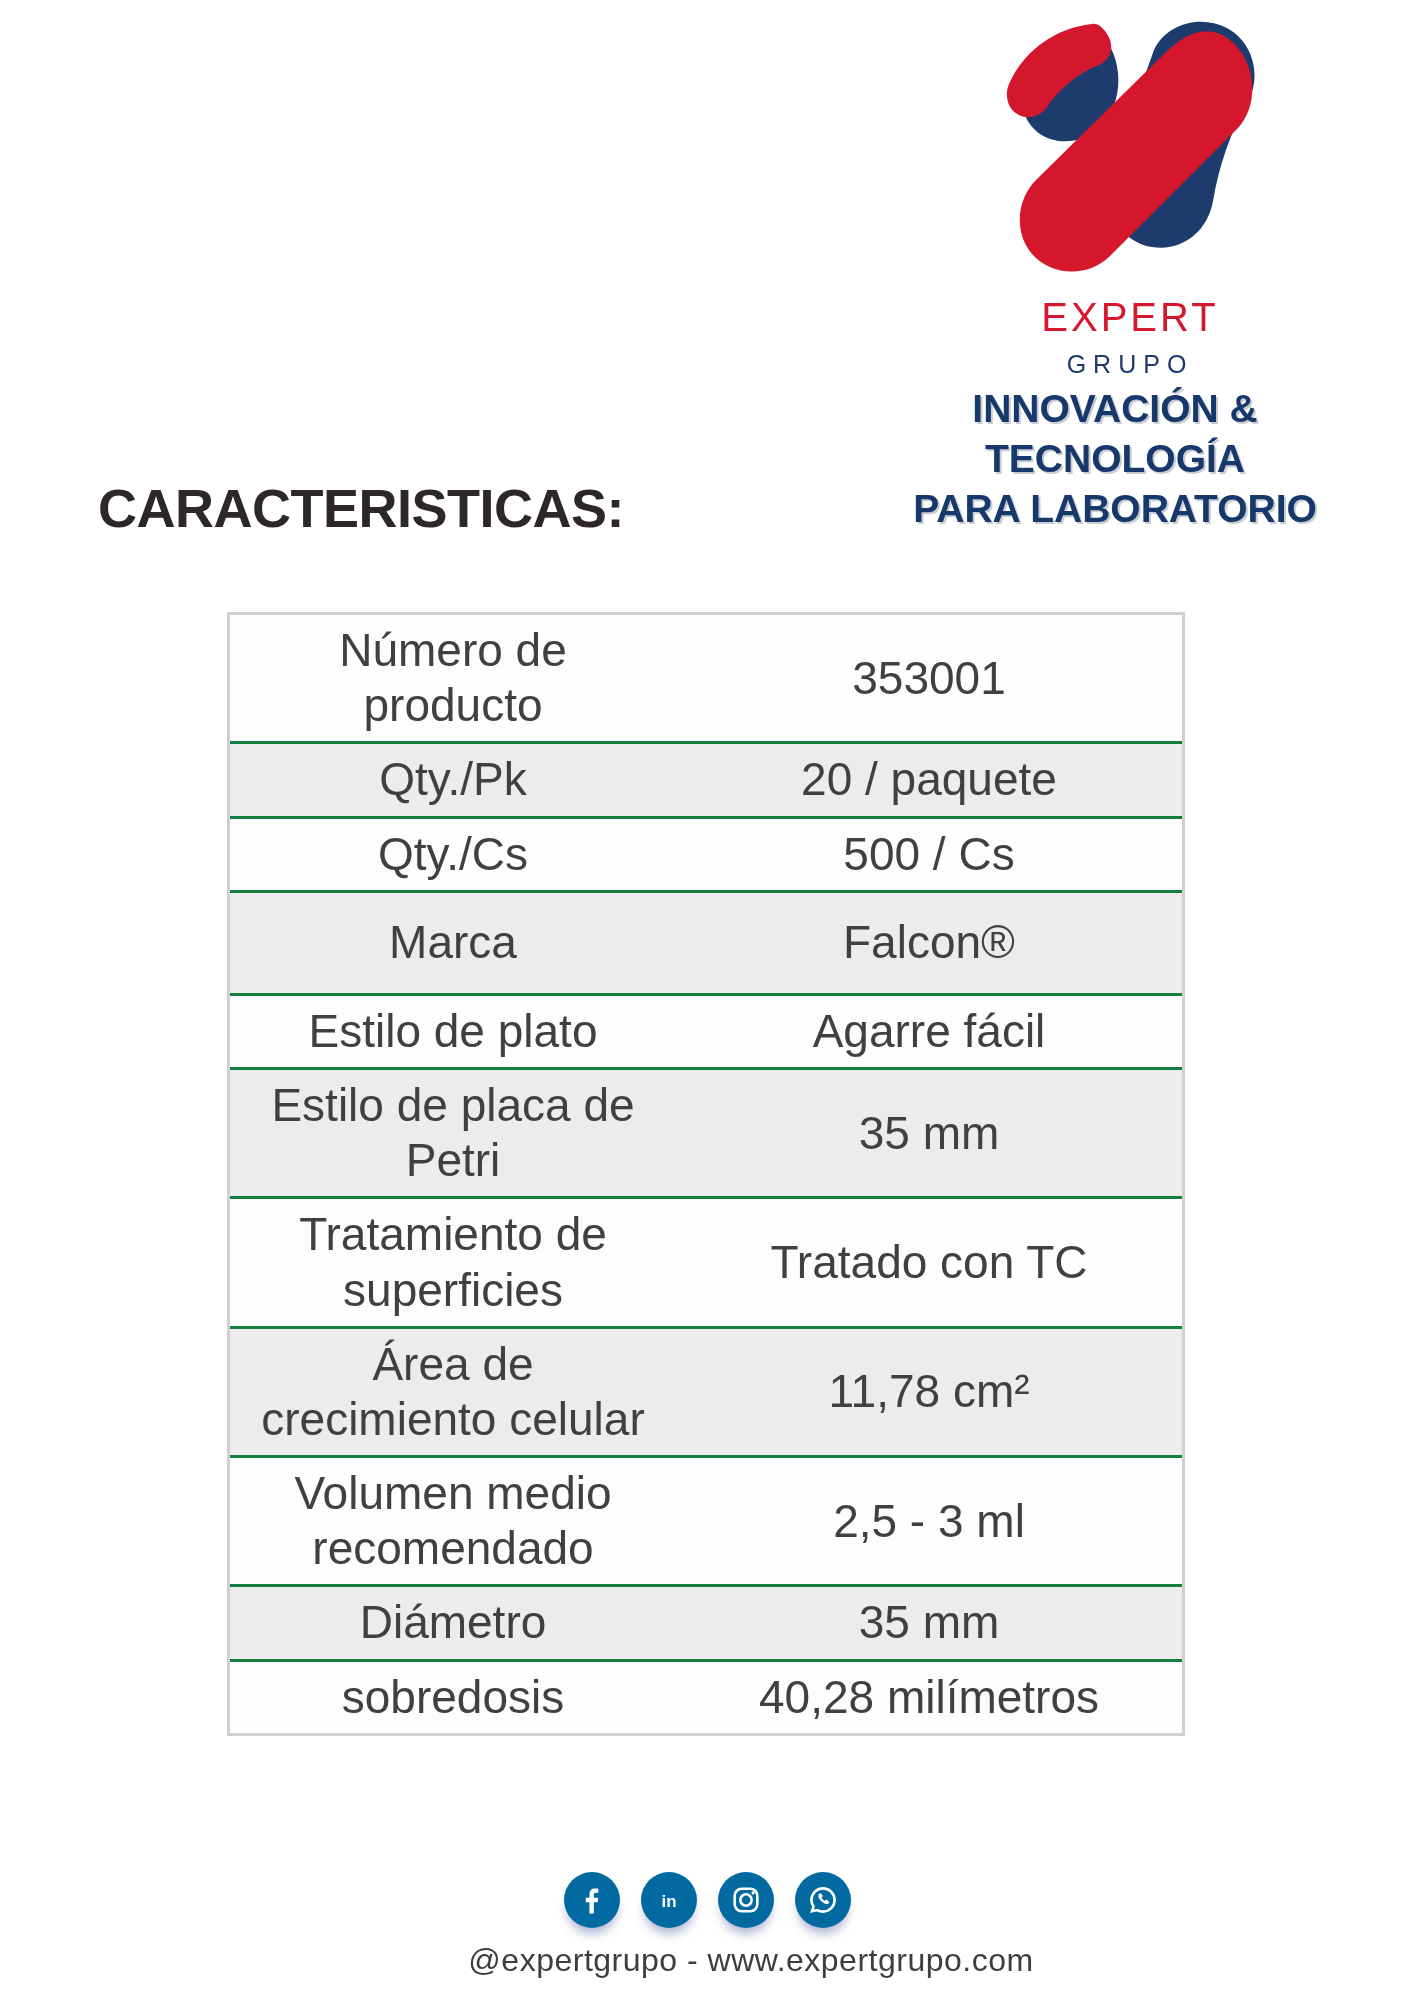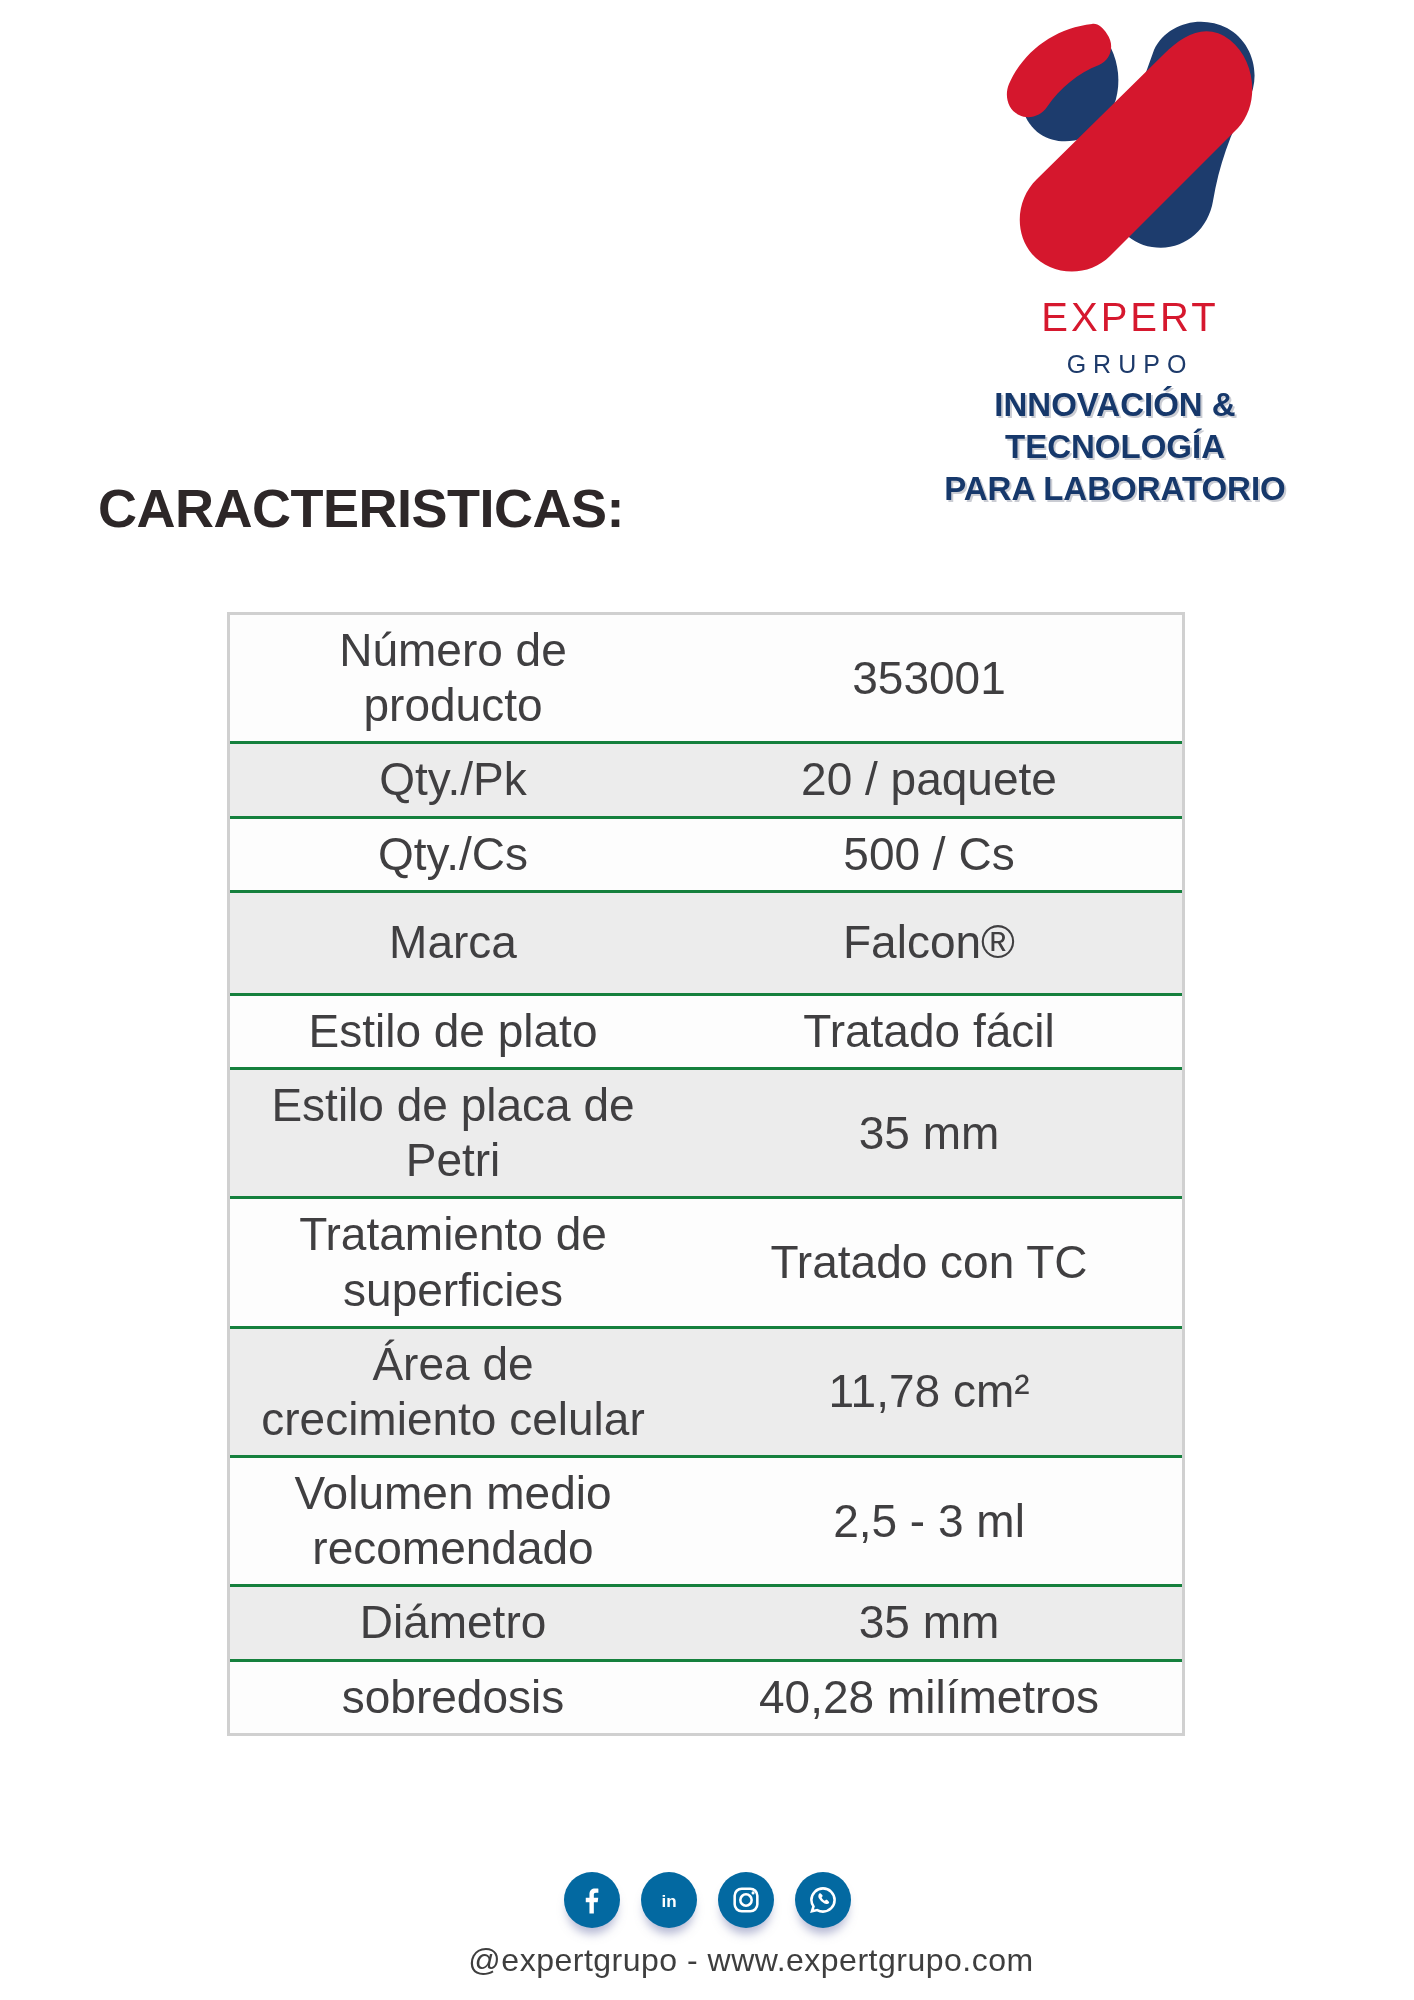--- a/index.html
+++ b/index.html
@@ -12,21 +12,21 @@
   .brand{
     position:absolute;left:920px;top:297px;width:420px;text-align:center;
     font-size:40px;font-weight:400;letter-spacing:3px;color:#d6182e;line-height:1;
   }
   .brand-sub{
     position:absolute;left:920px;top:352px;width:420px;text-align:center;
     font-size:25px;font-weight:500;letter-spacing:7px;color:#1d3a6a;line-height:1;
   }
   .tagline{
     position:absolute;left:900px;top:384px;width:430px;text-align:center;
-    font-size:33px;font-weight:700;color:#16386b;line-height:1.28;
+    font-size:39px;font-weight:700;color:#16386b;line-height:1.28;
     text-shadow:2px 2px 0 rgba(138,143,158,0.45);
   }
   
   .heading{
     position:absolute;left:98px;top:477px;
     font-size:54px;font-weight:700;color:#2d2728;letter-spacing:-0.5px;
   }
   
   .spec-table{
     position:absolute;left:227px;top:612px;width:958px;
@@ -89,21 +89,21 @@
     <div class="row" style="min-height: 70px;">
       <div class="cell label">Qty./Cs</div>
       <div class="cell value">500 / Cs</div>
     </div>
     <div class="row alt" style="min-height: 100px;">
       <div class="cell label">Marca</div>
       <div class="cell value">Falcon®</div>
     </div>
     <div class="row" style="min-height: 70px;">
       <div class="cell label">Estilo de plato</div>
-      <div class="cell value">Tratado fácil</div>
+      <div class="cell value">Agarre fácil</div>
     </div>
     <div class="row alt" style="min-height: 124px;">
       <div class="cell label">Estilo de placa de Petri</div>
       <div class="cell value">35 mm</div>
     </div>
     <div class="row" style="min-height: 124px;">
       <div class="cell label">Tratamiento de superficies</div>
       <div class="cell value">Tratado con TC</div>
     </div>
     <div class="row alt" style="min-height: 124px;">

